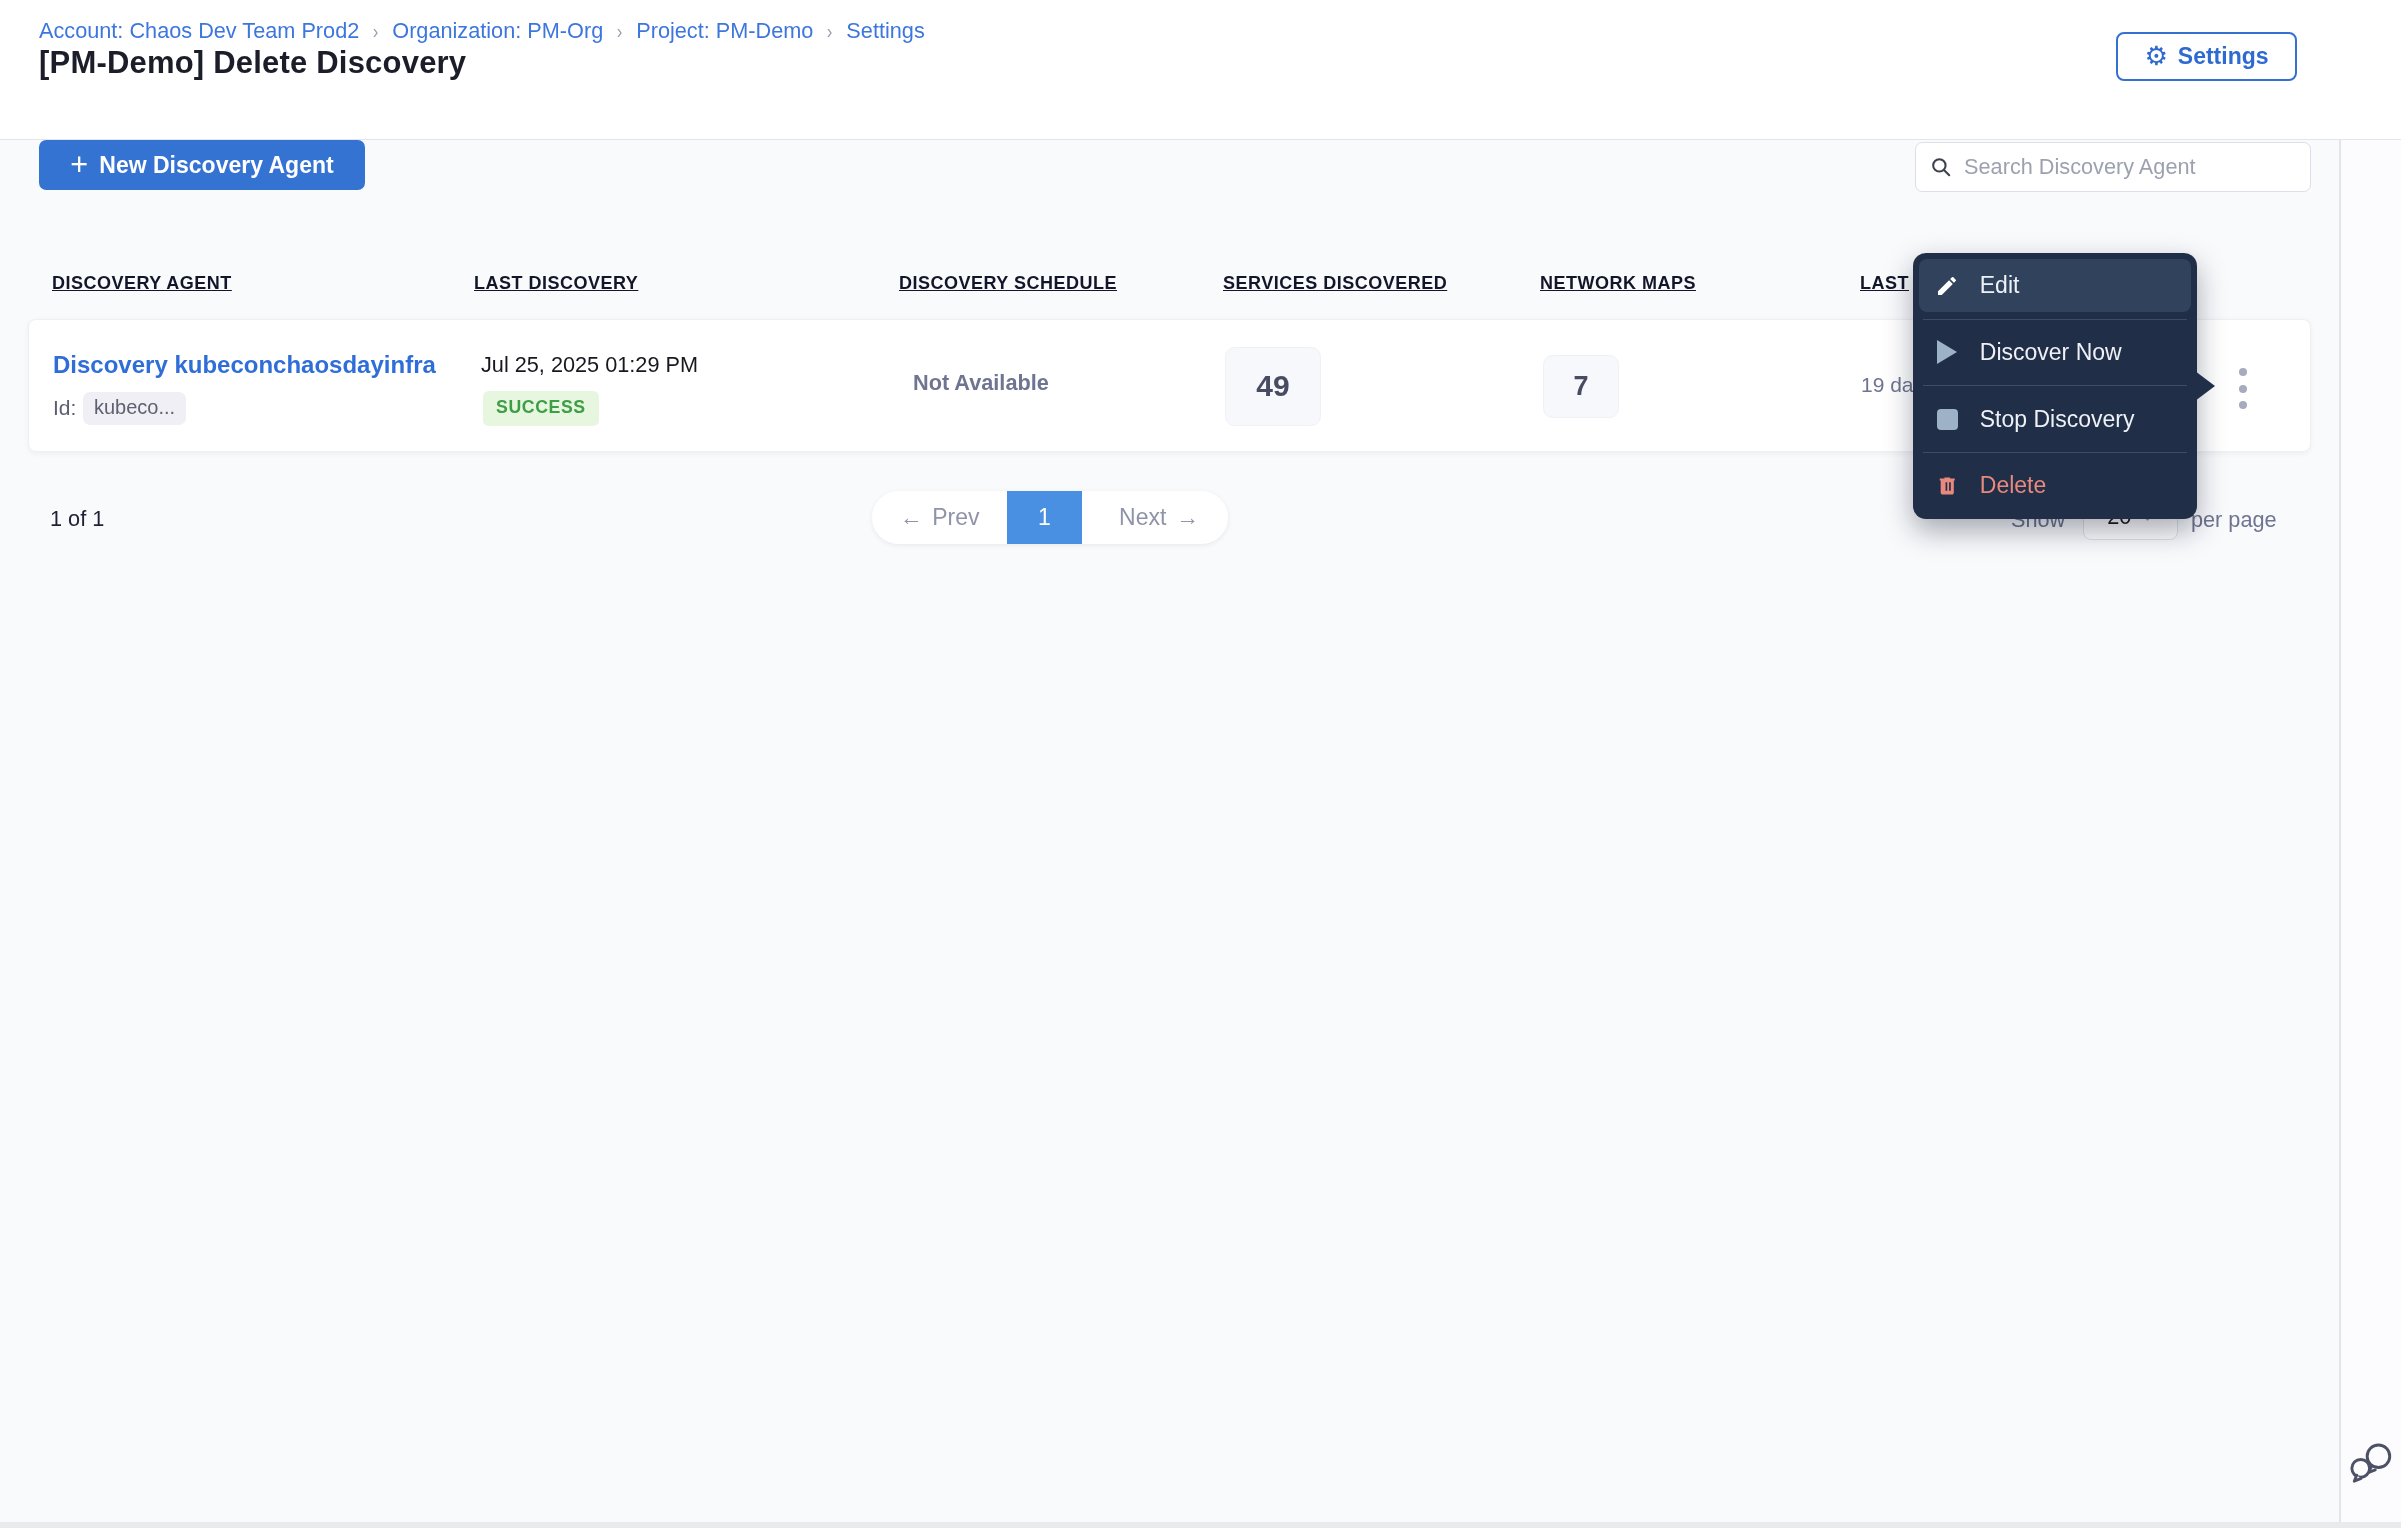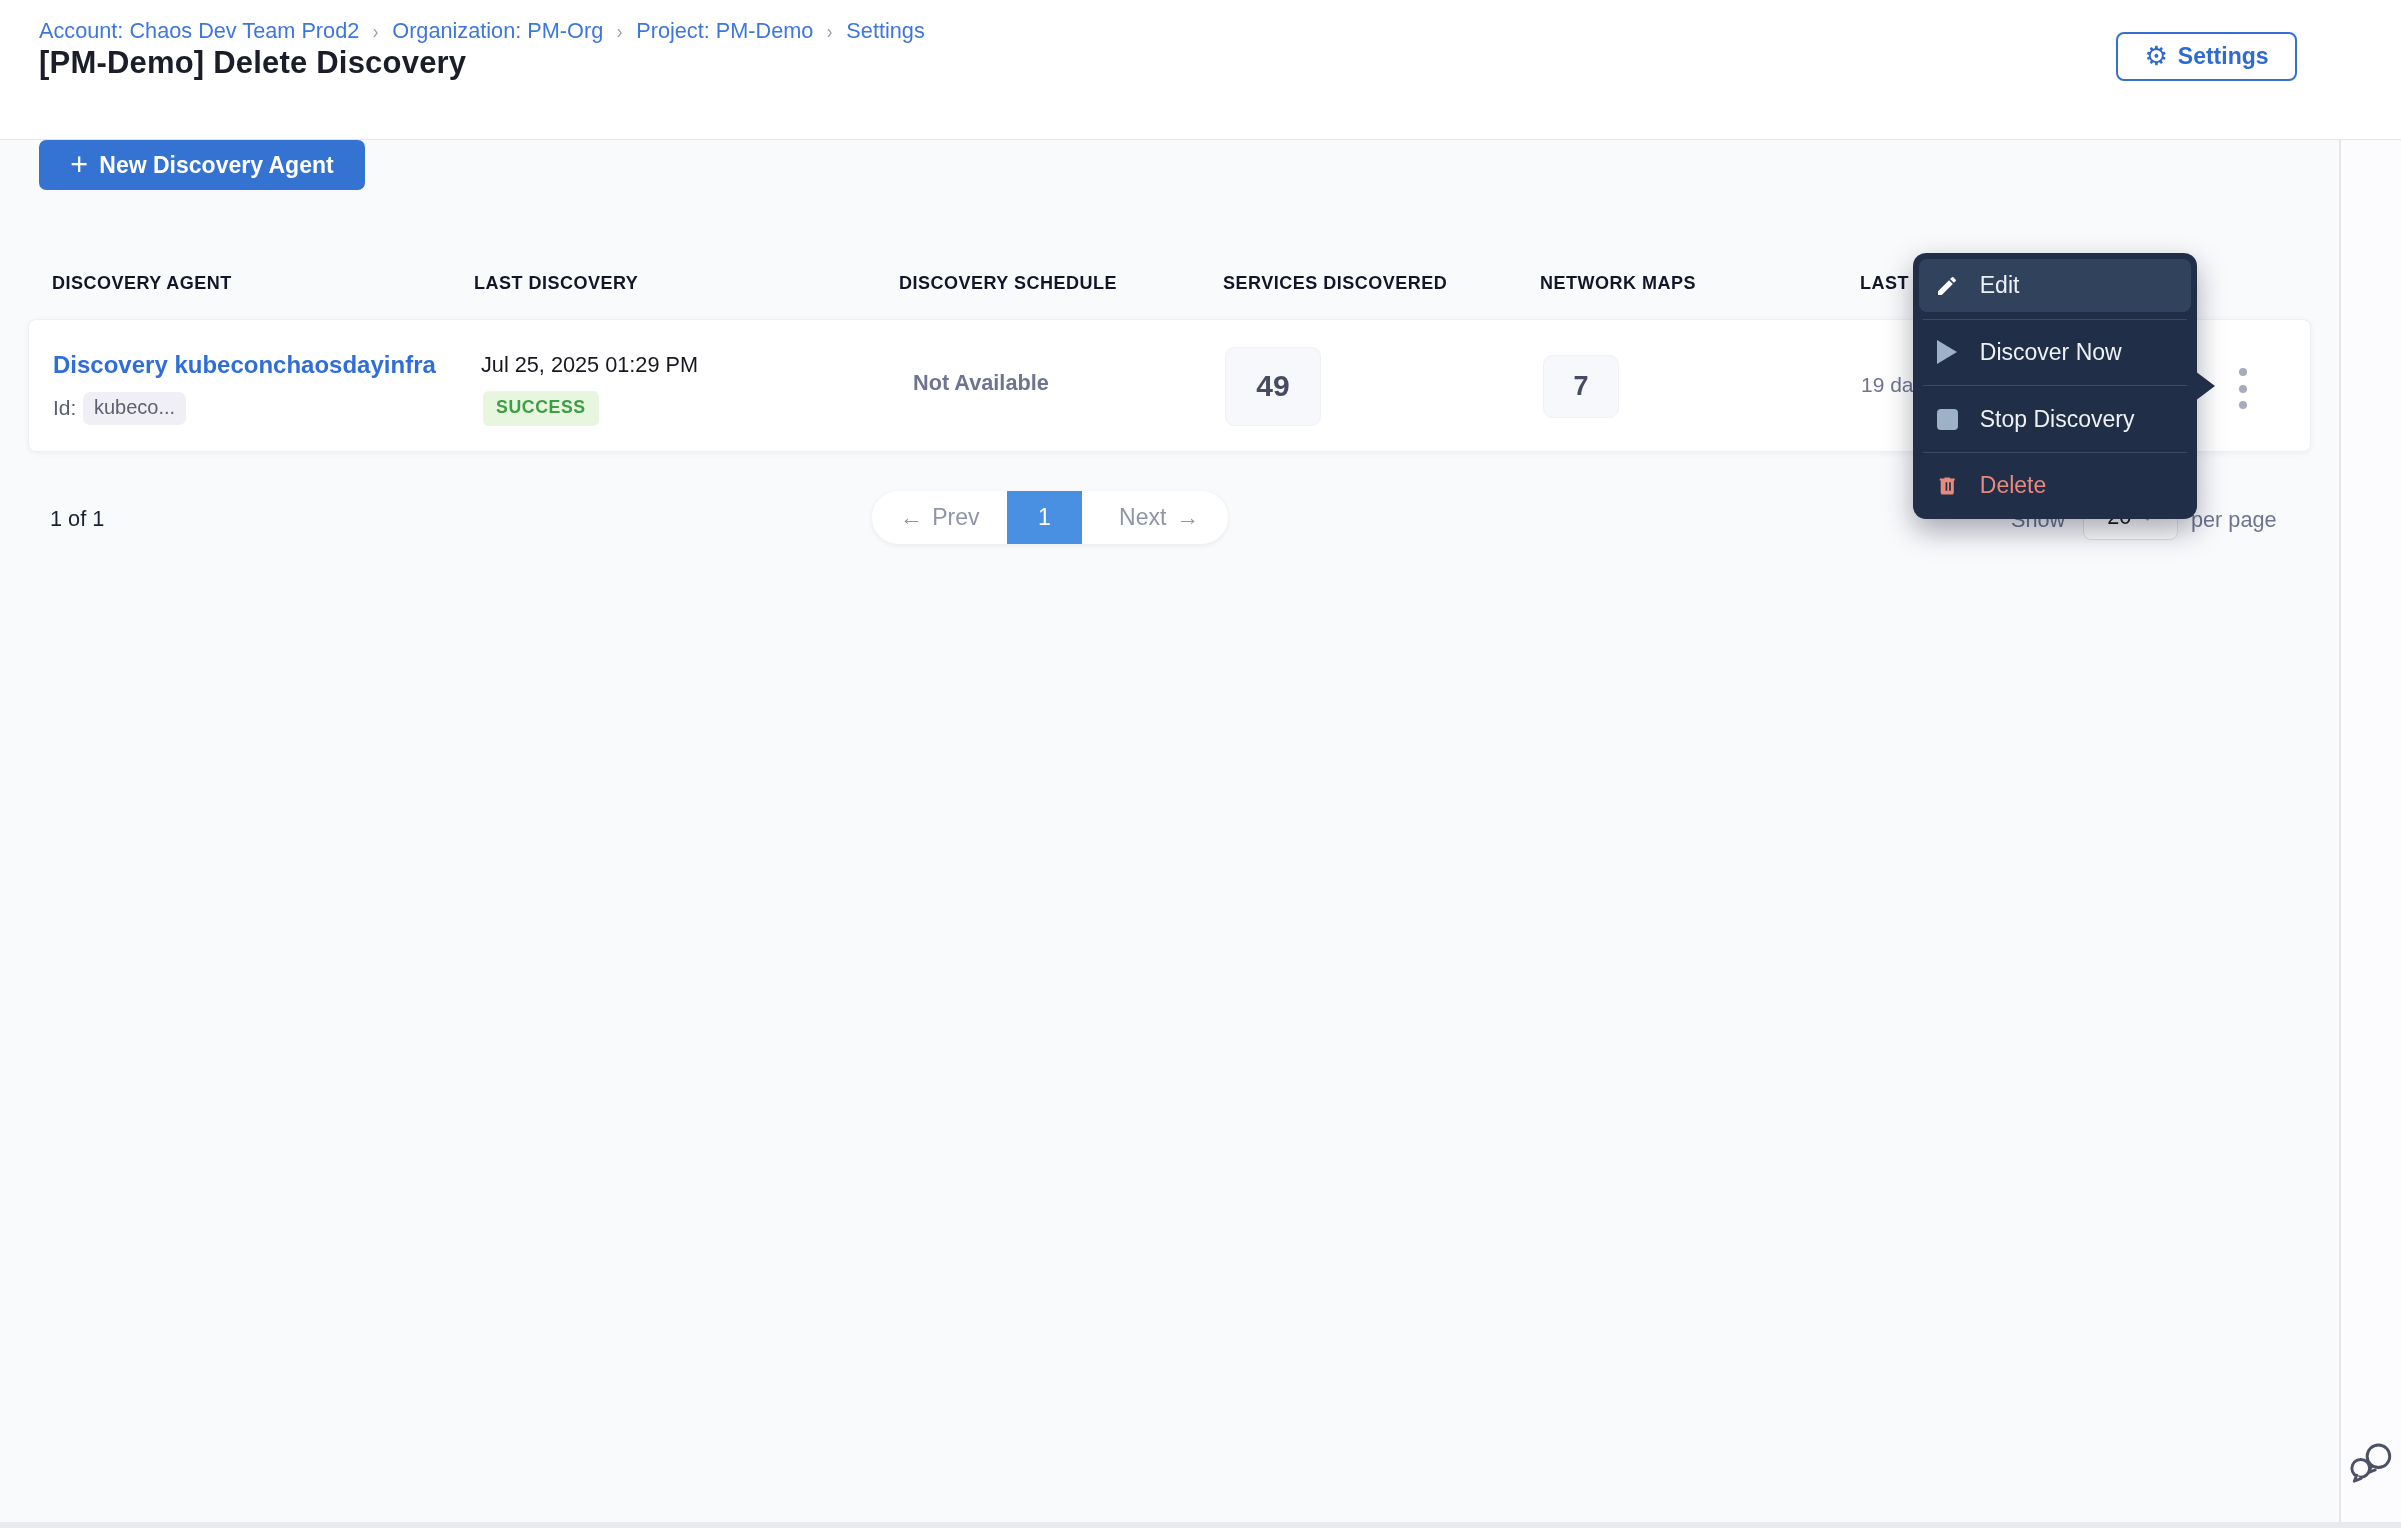--- a/index.html
+++ b/index.html
@@ -33,21 +33,21 @@
   .new-agent-btn { position:absolute; left:39px; top:140px; width:326px; height:50px; background:#3573d3; border:none;
     border-radius:7.2px; color:#fff; font-size:23px; font-weight:700; display:flex; align-items:center; justify-content:center;
     gap:11.2px; cursor:pointer; font-family:inherit; }
   .new-agent-btn .plus { font-size:30.5px; font-weight:400; line-height:1; margin-top:-2.4px; }
   .search-box { position:absolute; left:1915px; top:142px; width:396px; height:50px; background:#fff; border:1.6px solid #dcdee8;
     border-radius:7.2px; display:flex; align-items:center; padding:0 14.4px; gap:11.2px; }
   .search-box input { border:none; outline:none; flex:1; font-size:21.7px; font-family:inherit; color:#30323c; background:transparent; }
   .search-box input::placeholder { color:#9ba1af; }
 
   
-  .col-head { position:absolute; top:273px; font-size:18px; font-weight:700; color:#131629; letter-spacing:0.5px; }
+  .col-head { position:absolute; top:273px; font-size:18px; font-weight:700; color:#131629; letter-spacing:0.5px;text-decoration:underline; }
   .ch-0 { left:52px; }  .ch-1 { left:474px; } .ch-2 { left:899px; } .ch-3 { left:1223px; } .ch-4 { left:1540px; } .ch-5 { left:1860px; }
 
   .row-card { position:absolute; left:28px; top:319px; width:2283px; height:133px; background:#fff; border:0.8px solid #eef0f4;
     border-radius:8px; box-shadow:0 1.6px 4.8px rgba(30,34,60,.05); z-index:2; }
   .agent-link { position:absolute; left:24px; top:30.5px; font-size:24px; font-weight:700; color:#2f6ed8; text-decoration:none; cursor:pointer; }
   .agent-id { position:absolute; left:24px; top:72px; display:flex; align-items:center; gap:6.4px; font-size:21px; color:#595e70; }
   .id-pill { background:#efeff5; border-radius:7.2px; padding:4px 11.2px 5.6px; color:#5d6170; font-size:20px; }
   .row-date { position:absolute; left:452px; top:32px; font-size:21.7px; color:#17181f; }
   .status-badge { position:absolute; left:454px; top:71px; background:#e7f6df; color:#3e9e45; font-size:17.7px; font-weight:700;
     letter-spacing:0.6px; border-radius:5.6px; padding:6.4px 13px 7.2px; }
@@ -115,20 +115,27 @@
     <button class="settings-btn">
       <span class="gear">⚙</span>
       <span>Settings</span>
     </button>
   </header>
 
   <button class="new-agent-btn">
     <span class="plus">+</span>
     <span>New Discovery Agent</span>
   </button>
+  <div class="search-box">
+    <svg width="22.5" height="22.5" viewBox="0 0 24 24" fill="none">
+      <circle cx="10" cy="10" r="6.6" stroke="#3c414e" stroke-width="2.2"></circle>
+      <line x1="15.2" y1="15.2" x2="20.5" y2="20.5" stroke="#3c414e" stroke-width="2.2" stroke-linecap="round"></line>
+    </svg>
+    <input type="text" value="" placeholder="Search Discovery Agent" style="">
+  </div>
 
   <div class="col-head ch-0">DISCOVERY AGENT</div>
   <div class="col-head ch-1">LAST DISCOVERY</div>
   <div class="col-head ch-2">DISCOVERY SCHEDULE</div>
   <div class="col-head ch-3">SERVICES DISCOVERED</div>
   <div class="col-head ch-4">NETWORK MAPS</div>
   <div class="col-head ch-5">LAST</div>
 
   <div class="row-card">
     <a class="agent-link">Discovery kubeconchaosdayinfra</a>

